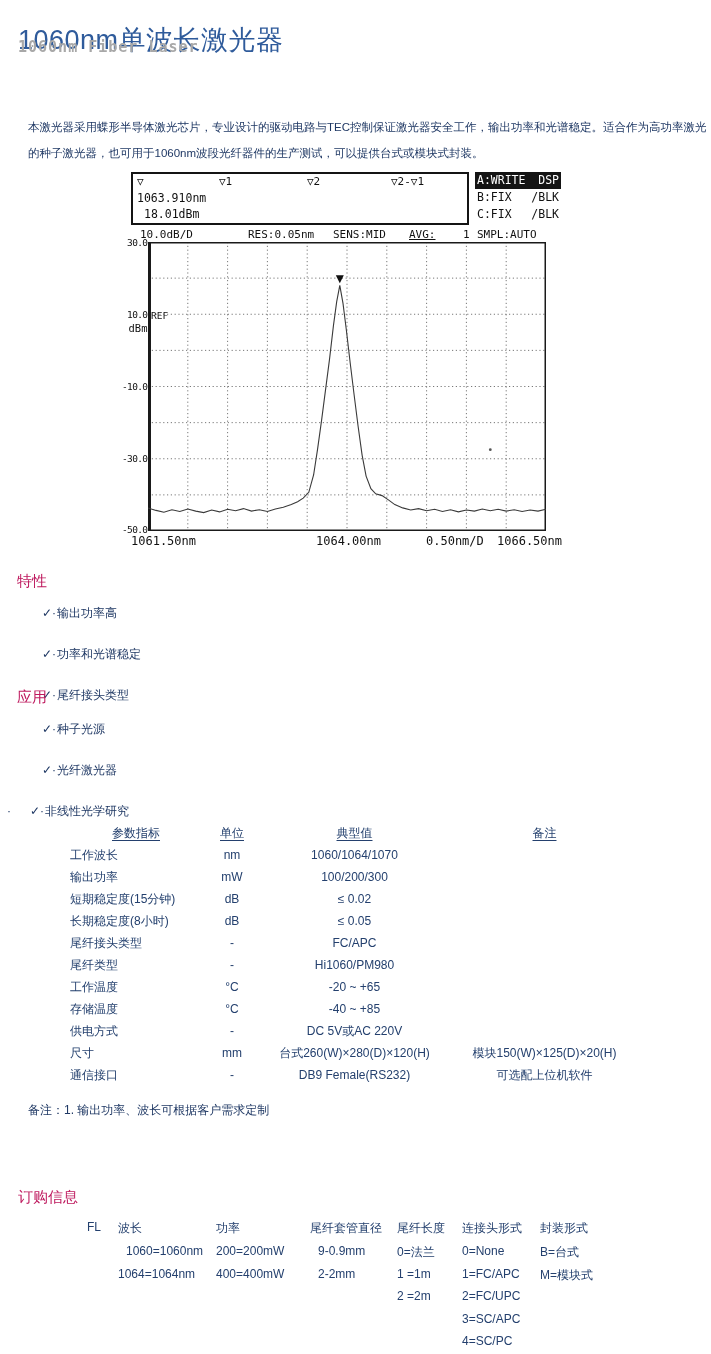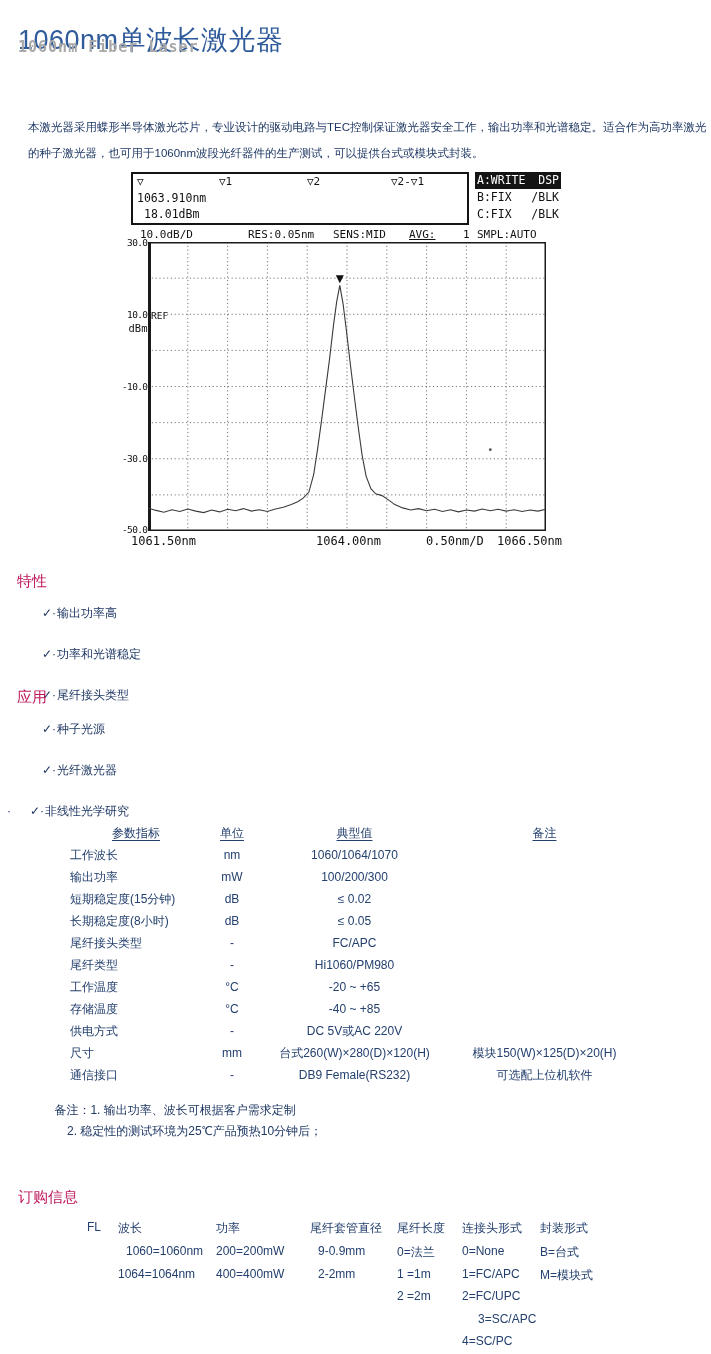--- a/index.html
+++ b/index.html
@@ -47,21 +47,21 @@
   .specs{left:70px;top:822px;width:572px;border-collapse:collapse;font-size:12px;color:#24406E;table-layout:fixed;}
   .specs th,.specs td{height:22px;padding:0;font-weight:normal;white-space:nowrap;overflow:visible;}
   .specs th{text-align:center;}
   .specs .thu{text-decoration:underline;text-underline-offset:3px;}
   .specs td:nth-child(1){text-align:left;width:132px;margin-left:16px;}
   .specs td:nth-child(2),.specs th:nth-child(2){text-align:center;width:60px;}
   .specs td:nth-child(3),.specs th:nth-child(3){text-align:center;width:185px;}
   .specs td:nth-child(4),.specs th:nth-child(4){text-align:center;width:195px;}
 
   .notes{left:28px;top:1100px;font-size:12px;line-height:21px;color:#1F3864;}
-  .note-line{white-space:nowrap;text-align:center;}
+  .note-line{white-space:nowrap;}
   .note-line.indent{padding-left:39px;}
 
   .ordering-h{left:18px;top:1188px;}
   .ordering{left:0;top:1220px;width:711px;height:134px;font-size:12px;color:#24406E;}
   .ord-cell{position:absolute;white-space:nowrap;height:15px;}
 </style>
 </head>
 <body>
 
 <h1 class="abs title">1060nm单波长激光器</h1>
@@ -234,21 +234,20 @@
         <td>通信接口</td>
         <td>-</td>
         <td>DB9 Female(RS232)</td>
         <td>可选配上位机软件</td>
       </tr>
     </tbody>
 </table>
 
 <div class="abs notes">
   <div class="note-line"><span>备注：</span><span>1.  输出功率、波长可根据客户需求定制</span></div>
-  <div class="note-line indent"><span>2.  稳定性的测试环境为25℃产品预热10分钟后；</span></div>
 </div>
 
 <div class="abs sec-h ordering-h">订购信息</div>
 <div class="abs ordering" id="ordering-grid">
     <div class="ord-cell" style="left: 87px; top: 0px;">FL</div>
     <div class="ord-cell" style="left: 118px; top: 0px;">波长</div>
     <div class="ord-cell" style="left: 118px; top: 24px; margin-left: 8px;">1060=1060nm</div>
     <div class="ord-cell" style="left: 118px; top: 46.5px;">1064=1064nm</div>
     <div class="ord-cell" style="left: 216px; top: 0px;">功率</div>
     <div class="ord-cell" style="left: 216px; top: 24px;">200=200mW</div>
@@ -257,18 +256,18 @@
     <div class="ord-cell" style="left: 318px; top: 24px;">9-0.9mm</div>
     <div class="ord-cell" style="left: 318px; top: 46.5px;">2-2mm</div>
     <div class="ord-cell" style="left: 397px; top: 0px;">尾纤长度</div>
     <div class="ord-cell" style="left: 397px; top: 24px;">0=法兰</div>
     <div class="ord-cell" style="left: 397px; top: 46.5px;">1 =1m</div>
     <div class="ord-cell" style="left: 397px; top: 69px;">2 =2m</div>
     <div class="ord-cell" style="left: 462px; top: 0px;">连接头形式</div>
     <div class="ord-cell" style="left: 462px; top: 24px;">0=None</div>
     <div class="ord-cell" style="left: 462px; top: 46.5px;">1=FC/APC</div>
     <div class="ord-cell" style="left: 462px; top: 69px;">2=FC/UPC</div>
-    <div class="ord-cell" style="left: 462px; top: 91.5px; margin-left: 16px;">3=SC/APC</div>
+    <div class="ord-cell" style="left: 462px; top: 91.5px;">3=SC/APC</div>
     <div class="ord-cell" style="left: 462px; top: 114px;">4=SC/PC</div>
     <div class="ord-cell" style="left: 540px; top: 0px;">封装形式</div>
     <div class="ord-cell" style="left: 540px; top: 24px;">B=台式</div>
     <div class="ord-cell" style="left: 540px; top: 46.5px;">M=模块式</div>
   </div>
 
 </body></html>

